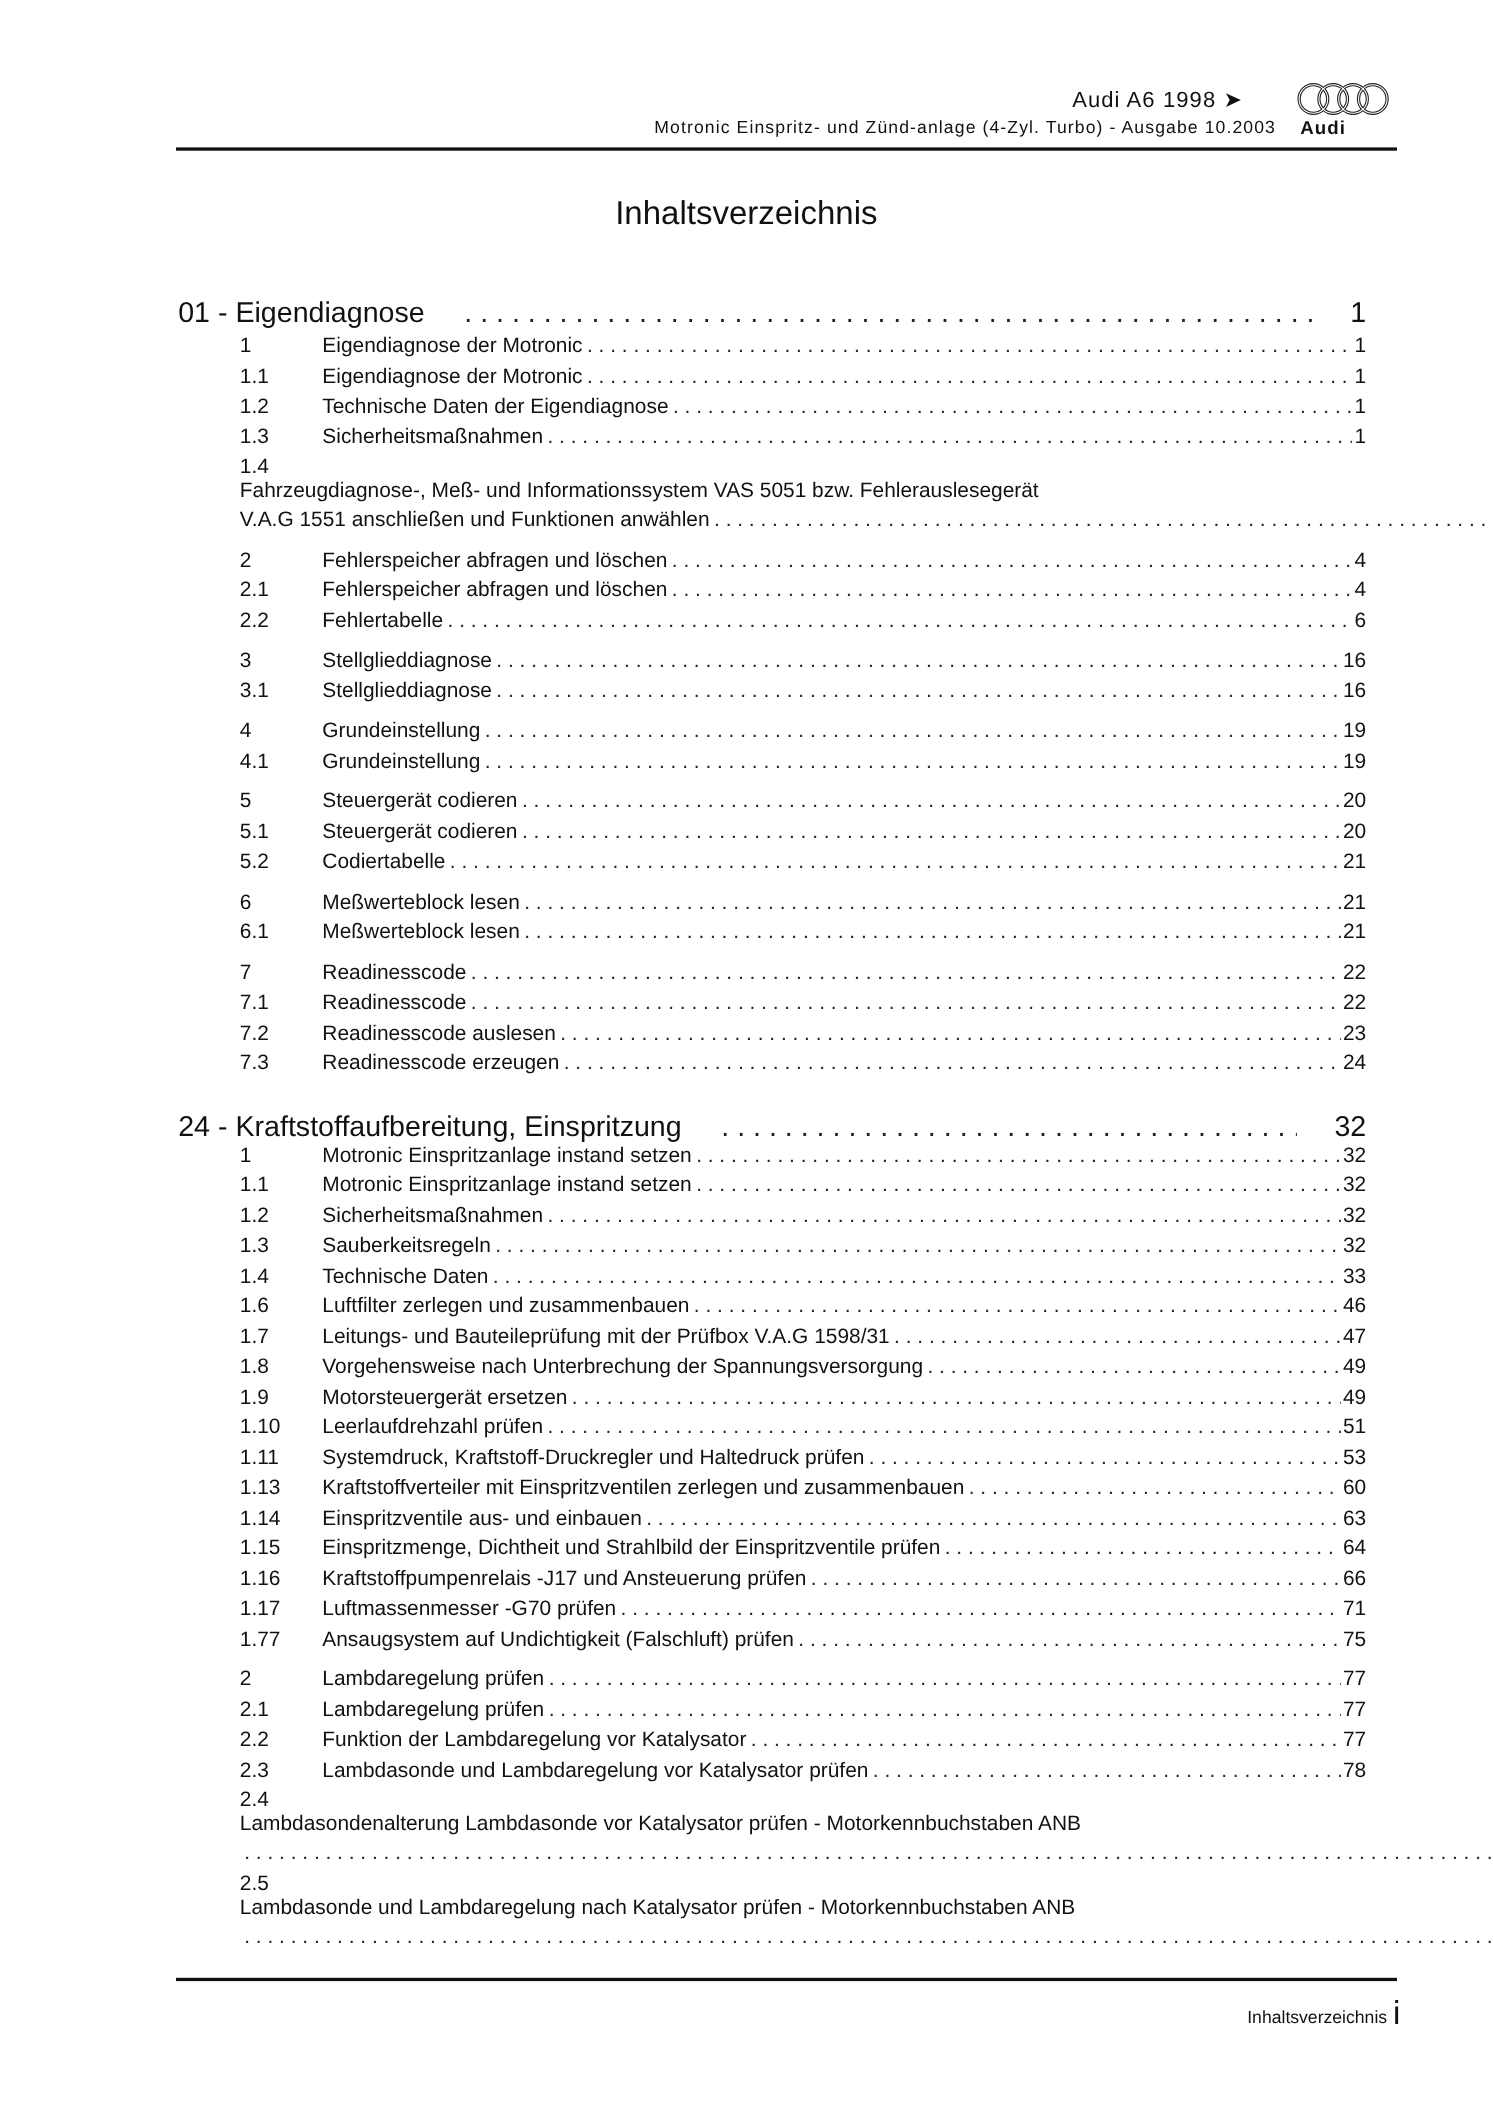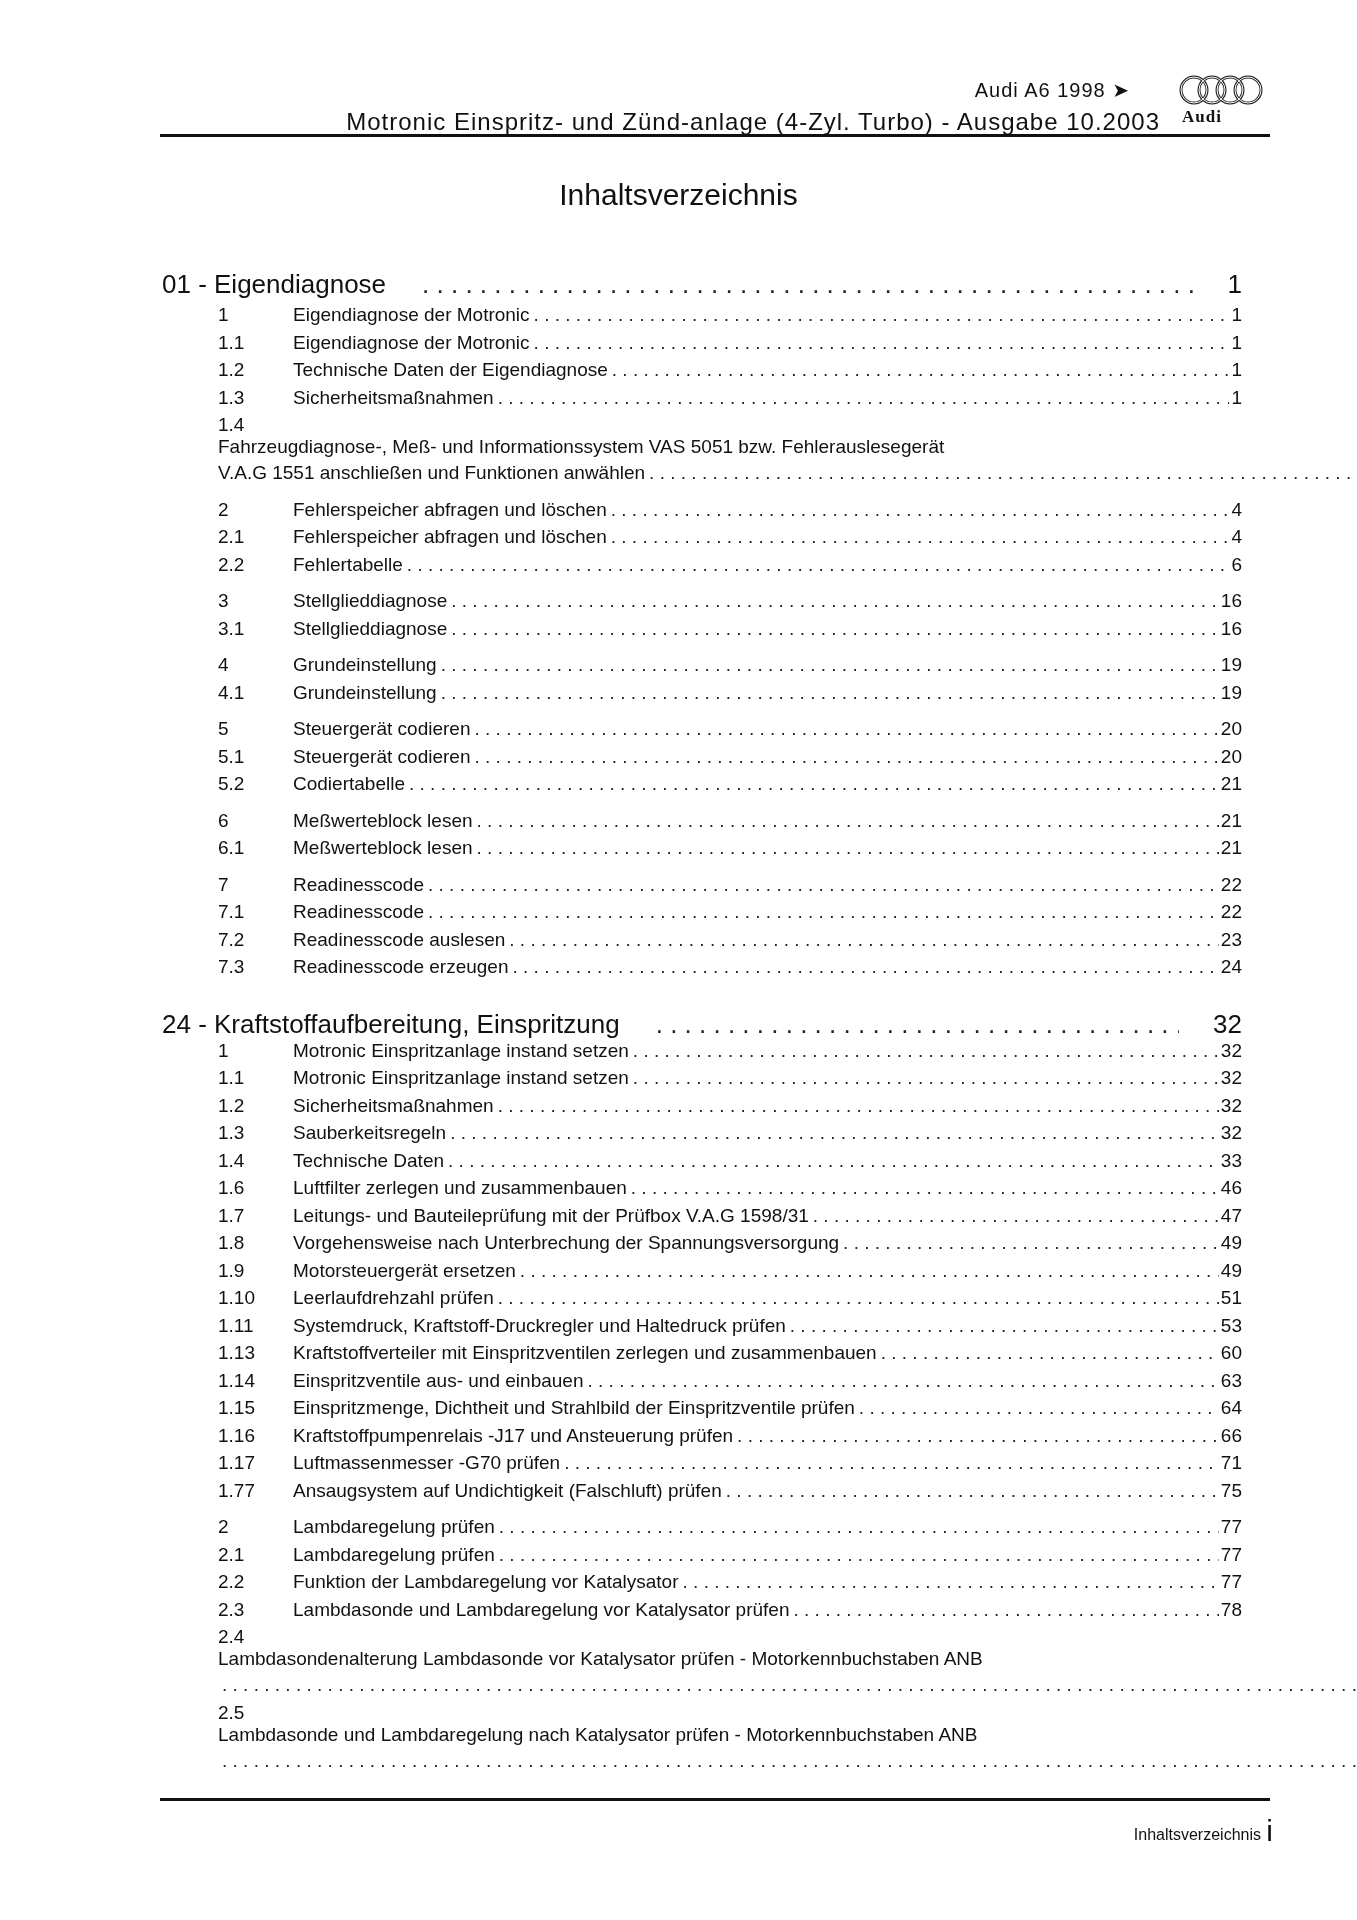--- a/index.html
+++ b/index.html
@@ -1,21 +1,21 @@
 <!DOCTYPE html>
 <html><head>
 <meta charset="utf-8">
 <style>
   html, body { margin: 0; padding: 0; background: #ffffff; }
   body { width: 1357px; height: 1920px; position: relative; overflow: hidden; color: #111; font-family: "Liberation Sans", sans-serif; }
   .header { position: absolute; left: 160px; top: 78px; width: 1100px; height: 56px; }
   .hdr-line1 { position: absolute; right: 130px; top: 0; font-size: 20px; letter-spacing: 1px; }
-  .hdr-line2 { position: absolute; right: 100px; top: 30px; font-size: 24px; letter-spacing: 1px; }
+  .hdr-line2 { position: absolute; right: 100px; top: 30px; font-size: 16px; letter-spacing: 1px; }
   .hdr-rule { position: absolute; left: 0; top: 56px; width: 1110px; height: 3px; background: #111; }
-  .logo { position: absolute; right: -12px; top: -4px; width: 100px; height: 60px; font-family: Liberation Serif, serif; }
+  .logo { position: absolute; right: -12px; top: -4px; width: 100px; height: 60px; }
   .logo-text { position: absolute; left: 10px; top: 33px; font-weight: bold; font-size: 17px; letter-spacing: 1px; }
 
   .title { position: absolute; left: 0; width: 1357px; top: 178px; text-align: center; font-size: 30px; }
 
   .toc { position: absolute; left: 162px; top: 256px; width: 1080px; }
   .row { display: flex; align-items: baseline; position: relative; }
   .chapter { font-size: 26px; height: 44px; align-items: flex-end; gap: 32px; }
   .chapter .label { white-space: nowrap; }
   .sub { font-size: 19px; height: 27.5px; padding-left: 56px; }
   .sub .num { width: 75px; flex: 0 0 75px; }

